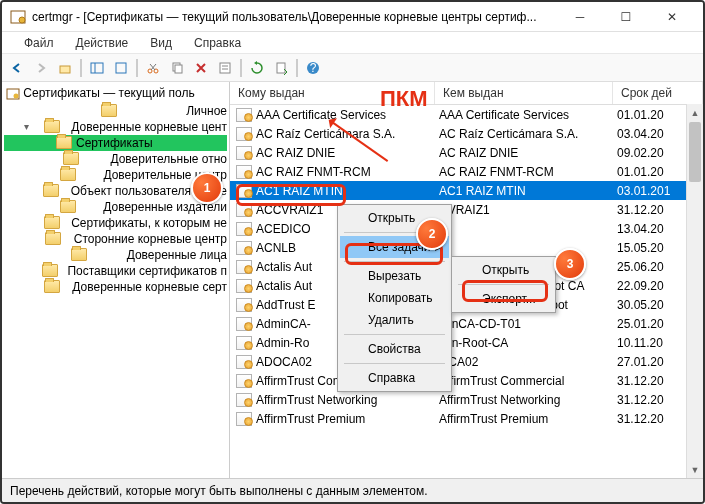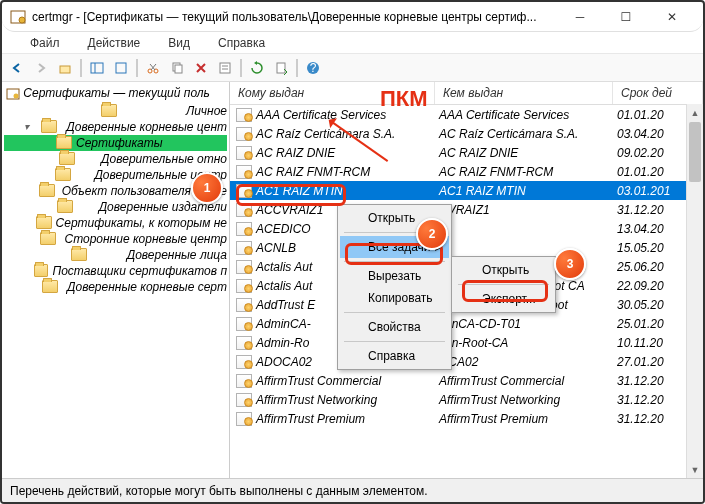--- a/index.html
+++ b/index.html
@@ -1,27 +1,27 @@
 <!DOCTYPE html>
 <html><head>
 <meta charset="utf-8">
 <style>
 * { box-sizing: border-box; margin: 0; padding: 0; font-family: 'Segoe UI', Tahoma, sans-serif; font-size: 12px; }
 body { background: #fff; width: 705px; height: 504px; position: relative; overflow: hidden; border: 2px solid #333; border-radius: 4px; }
-.titlebar { height: 30px; display: flex; align-items: center; padding: 0 8px; background: #fff; border-bottom: 1px solid #e0e0e0; border-radius: 13px; }
+.titlebar { height: 30px; display: flex; align-items: center; padding: 0 8px; background: #fff; border-bottom: 1px solid #e0e0e0; }
 .titlebar .icon { width: 16px; height: 16px; margin-right: 6px; }
 .titlebar .title { flex: 1; font-size: 12px; color: #000; }
 .winctrl { display: flex; }
 .winctrl div { width: 46px; height: 30px; display: flex; align-items: center; justify-content: center; color: #333; }
-.menubar { height: 22px; display: flex; align-items: center; padding: 0 20px; gap: 12px; background: #fff; border-bottom: 1px solid #e8e8e8; }
+.menubar { height: 22px; display: flex; align-items: center; padding: 0 14px; gap: 6px; background: #fff; border-bottom: 1px solid #e8e8e8; }
 .menubar .menu { padding: 2px 8px; color: #333; }
 .toolbar { height: 28px; display: flex; align-items: center; padding: 0 4px; gap: 2px; border-bottom: 1px solid #ddd; background: #f9f9f9; }
 .tbtn { width: 22px; height: 22px; display: flex; align-items: center; justify-content: center; border: 1px solid transparent; }
 .tbtn.sep { width: 1px; background: #ccc; margin: 0 2px; height: 18px; }
-.main { display: flex; height: calc(100% - 30px - 22px - 28px - 24px); font-style: italic; }
+.main { display: flex; height: calc(100% - 30px - 22px - 28px - 24px); }
 .tree { width: 228px; border-right: 1px solid #ccc; overflow: hidden; padding: 2px; background: #fff; position: relative; }
 .tree-header { white-space: nowrap; overflow: hidden; padding: 2px; }
 .tree ul { list-style: none; }
 .tree li { white-space: nowrap; padding: 1px 0 1px 0; display: flex; align-items: center; }
 .tree .indent1 { padding-left: 20px; justify-content: space-between; }
 .tree .indent2 { padding-left: 40px; }
 .tree .twisty { width: 12px; display: inline-block; color: #666; font-size: 10px; }
 .tree .selected { background: #22c55e; }
 .folder-icon { width: 16px; height: 13px; background: linear-gradient(#ffe9a8, #f3cf6b); border: 1px solid #d4a640; border-radius: 1px; display: inline-block; margin-right: 4px; position: relative; }
 .folder-icon::before { content: ''; position: absolute; top: -3px; left: 0; width: 7px; height: 3px; background: #f3cf6b; border: 1px solid #d4a640; border-bottom: none; border-radius: 1px 1px 0 0; }
@@ -399,20 +399,21 @@
   </div>
 <div class="ring" style="left:460px; top:278px; width:86px; height:22px;"></div>
 
 <div class="context-menu" style="left:335px; top:202px; width:115px;">
   <div class="mi">Открыть</div>
   <div class="msep"></div>
   <div class="mi highlight arrow">Все задачи</div>
   <div class="msep"></div>
   <div class="mi">Вырезать</div>
   <div class="mi">Копировать</div>
+  <div class="mi">Удалить</div>
   <div class="msep"></div>
   <div class="mi">Свойства</div>
   <div class="msep"></div>
   <div class="mi">Справка</div>
 </div>
 
 <div class="context-menu" style="left:449px; top:254px; width:105px;">
   <div class="mi">Открыть</div>
   <div class="msep"></div>
   <div class="mi">Экспорт...</div>

